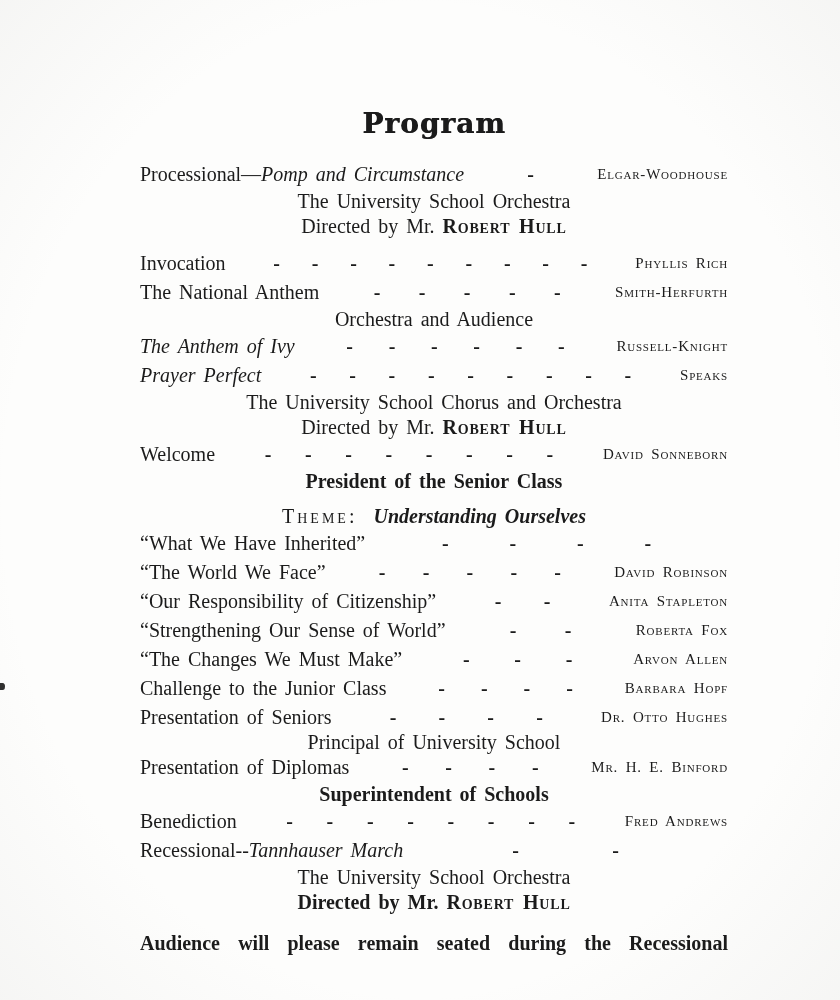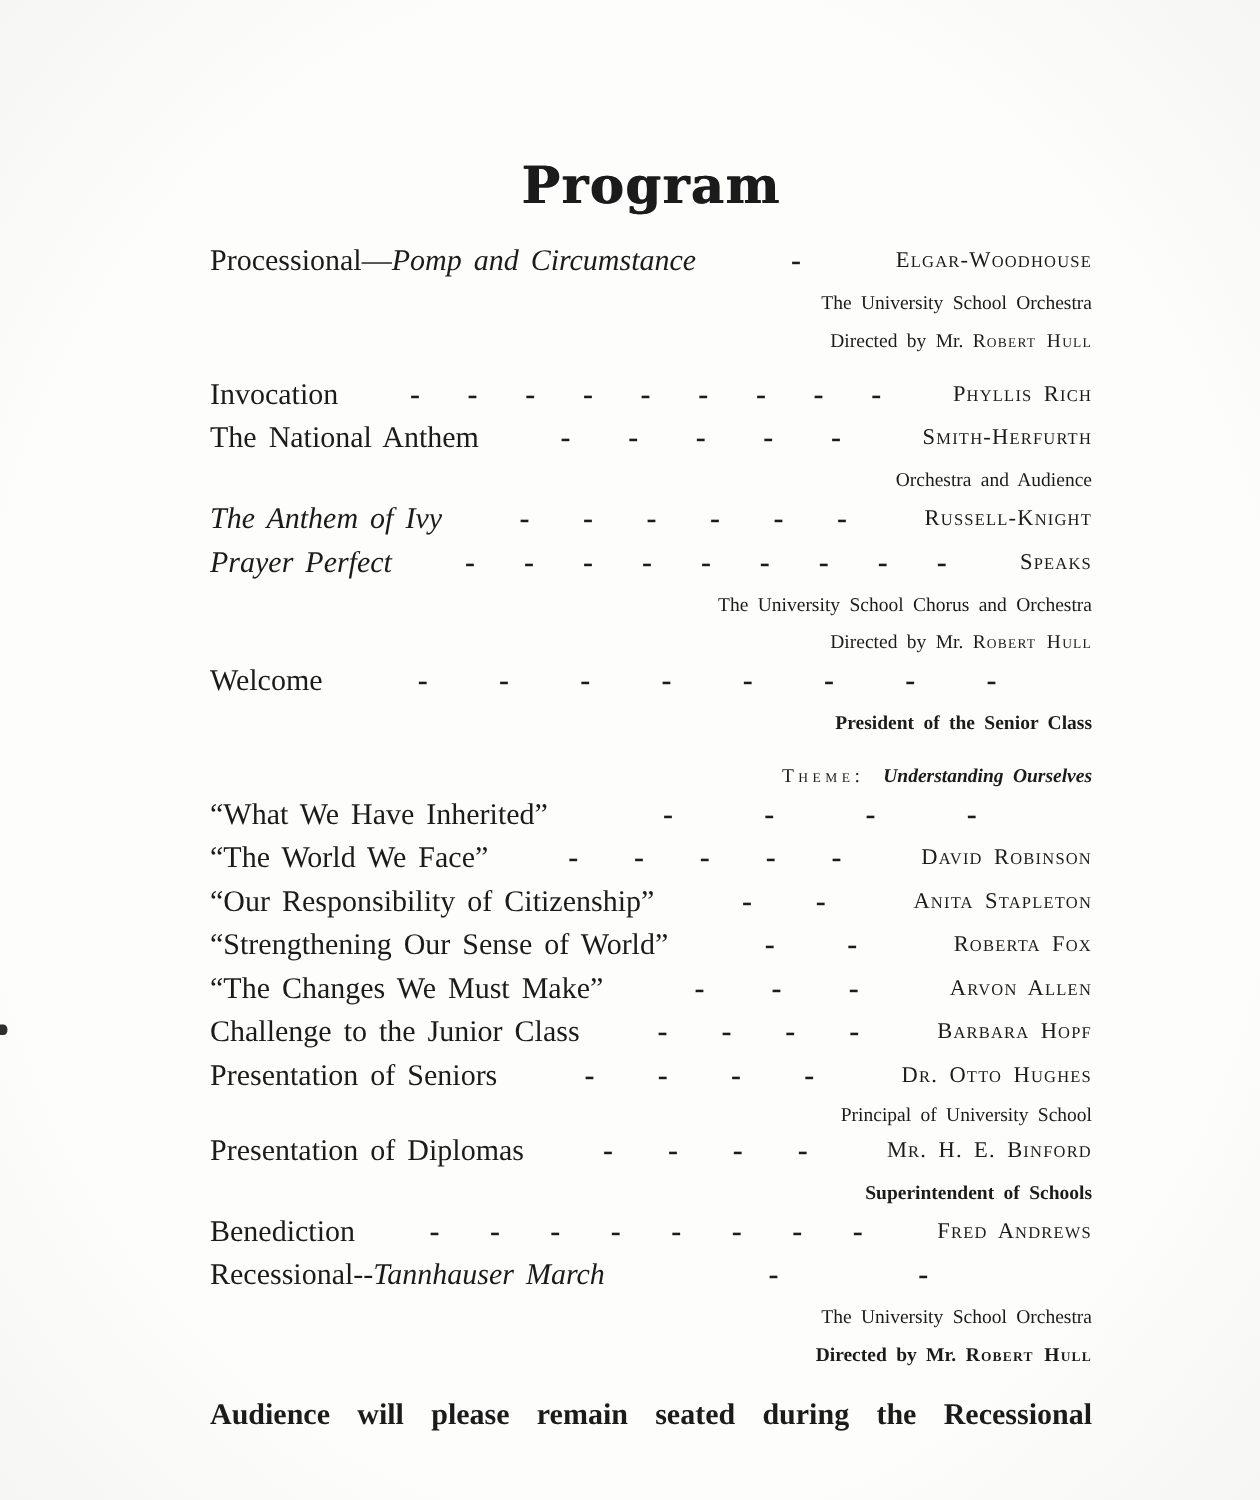--- a/index.html
+++ b/index.html
@@ -21,21 +21,21 @@
     position:absolute;left:0px;top:683px;width:5px;height:7px;
     background:#2f2f2f;border-radius:0 60% 60% 0;
   }
   .content{
     position:absolute;left:140px;top:98px;width:588px;
   }
   .page-title{
     text-align:center;
     font-family:"DejaVu Serif","Liberation Serif",serif;
     font-weight:bold;
-    font-size:34px;
+    font-size:28px;
     line-height:52px;
     letter-spacing:1px;
     margin-bottom:10px;
     text-shadow:0.6px 0 0 #1b1b1b;
   }
   .row{
     display:flex;align-items:center;
     font-size:20px;line-height:29px;
     word-spacing:3px;
   }
@@ -45,31 +45,31 @@
     padding:0 16px;font-weight:bold;
   }
   .dashes span{display:inline-block;}
   .name{
     white-space:pre;
     font-variant:small-caps;
     letter-spacing:0.8px;
     font-size:15px;
   }
   .center{
-    text-align:right;
-    font-size:13px;line-height:25px;
+    text-align:center;
+    font-size:20px;line-height:25px;
     word-spacing:3px;
   }
   .center.tight{line-height:21px;}
   .bold{font-weight:bold;}
   .spacer{height:10px;}
   .seg-normal{white-space:pre;}
   .seg-italic{font-style:italic;white-space:pre;}
   .seg-bolditalic{font-style:italic;font-weight:bold;white-space:pre;}
-  .seg-smallcaps{font-variant:small-caps;letter-spacing:0.8px;white-space:pre;}
+  .seg-smallcaps{font-variant:small-caps;letter-spacing:0.8px;white-space:pre;font-weight:bold;}
   .seg-smallcaps-spread{font-variant:small-caps;letter-spacing:3px;white-space:pre;}
   .footer-note{
     margin-top:14px;
     font-weight:bold;
     font-size:20px;line-height:29px;
     text-align:justify;
     text-align-last:justify;
     word-spacing:6px;
   }
 </style>
@@ -152,20 +152,21 @@
           <span class="dashes">
             <span>-</span>
             <span>-</span>
             <span>-</span>
             <span>-</span>
             <span>-</span>
             <span>-</span>
             <span>-</span>
             <span>-</span>
           </span>
+          <span class="name">David Sonneborn</span>
         </div>
         <div class="center bold"><span class="seg-normal">President of the Senior Class</span></div>
         <div class="spacer"></div>
         <div class="center"><span class="seg-smallcaps-spread">Theme:</span><span class="seg-normal">  </span><span class="seg-bolditalic">Understanding Ourselves</span></div>
         <div class="row">
           <span class="row-left"><span class="seg-normal">“What We Have Inherited”</span></span>
           <span class="dashes">
             <span>-</span>
             <span>-</span>
             <span>-</span>

